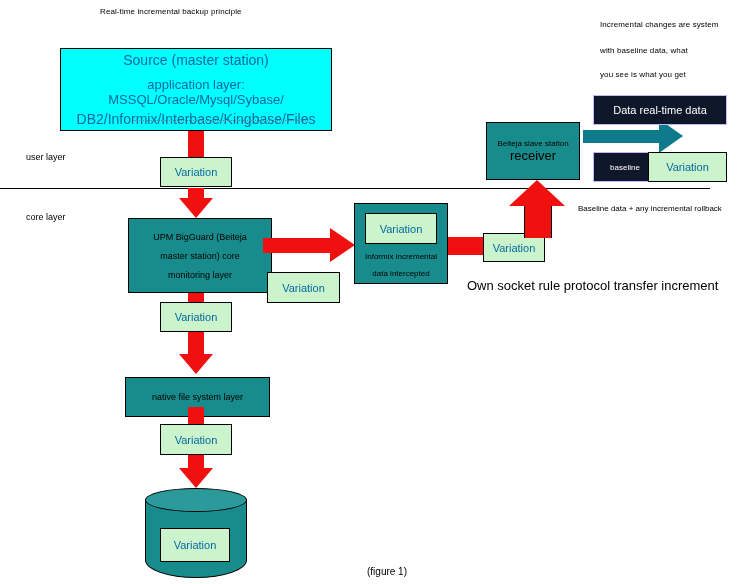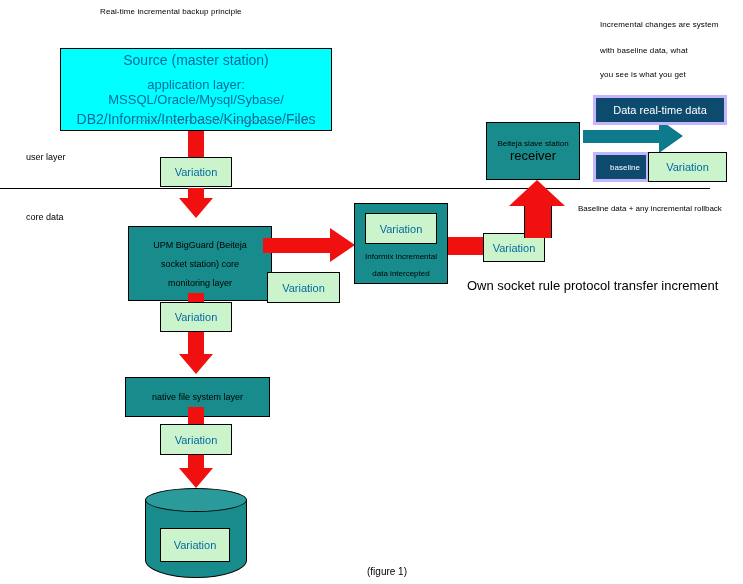--- a/index.html
+++ b/index.html
@@ -40,22 +40,22 @@
   .box-teal {
     background: #188c8c;
     border: 1px solid #000000;
     color: #000000;
   }
   .box-green-light {
     background: #ccf4cc;
     border: 1px solid #000000;
   }
   .box-green-dark {
-    background: #0c4a6e;
-    border: 3px solid #c4b5fd;
+    background: #0f172a;
+    border: 1px solid #c4b5fd;
   }
 
   .title-note {
     font-size: 8px;
     letter-spacing: 0.1px;
   }
 
   .src-title { font-size: 14px; margin-bottom: 9px; }
   .src-line1 { font-size: 13px; margin-bottom: 4px; }
   .src-line2 { font-size: 14px; }
@@ -165,28 +165,28 @@
 
   <div class="arrow-shaft-v" style="left:188px; top:131px; width:16px; height:27px;"></div>
 
   <div class="node box-green-light" style="left:160px; top:157px; width:72px; height:30px;">
     <span class="var-text">Variation</span>
   </div>
 
   <div class="hrule" style="left:0px; top:188px; width:710px;"></div>
 
   <div class="label" style="left:26px; top:152px; font-size:9px;">user layer</div>
-  <div class="label" style="left:26px; top:212px; font-size:9px;">core data</div>
+  <div class="label" style="left:26px; top:212px; font-size:9px;">core layer</div>
 
   <div class="arrow-shaft-v" style="left:188px; top:188px; width:16px; height:12px;"></div>
   <div class="arrow-head-down" style="left:179px; top:198px;"></div>
 
-  <div class="node box-teal" style="left:128px; top:218px; width:144px; height:75px;margin-top:8px;">
+  <div class="node box-teal" style="left:128px; top:218px; width:144px; height:75px;">
     <div class="mid-text" style="margin-bottom:9px;">UPM BigGuard (Beiteja</div>
-    <div class="mid-text" style="margin-bottom:9px;">socket station) core</div>
+    <div class="mid-text" style="margin-bottom:9px;">master station) core</div>
     <div class="mid-text">monitoring layer</div>
   </div>
 
   <div class="node box-green-light" style="left:267px; top:272px; width:73px; height:31px;">
     <span class="var-text">Variation</span>
   </div>
 
   <div class="arrow-shaft-h" style="left:263px; top:238px; width:68px; height:15px;"></div>
   <div class="arrow-head-right-red" style="left:330px; top:228px;"></div>
 

